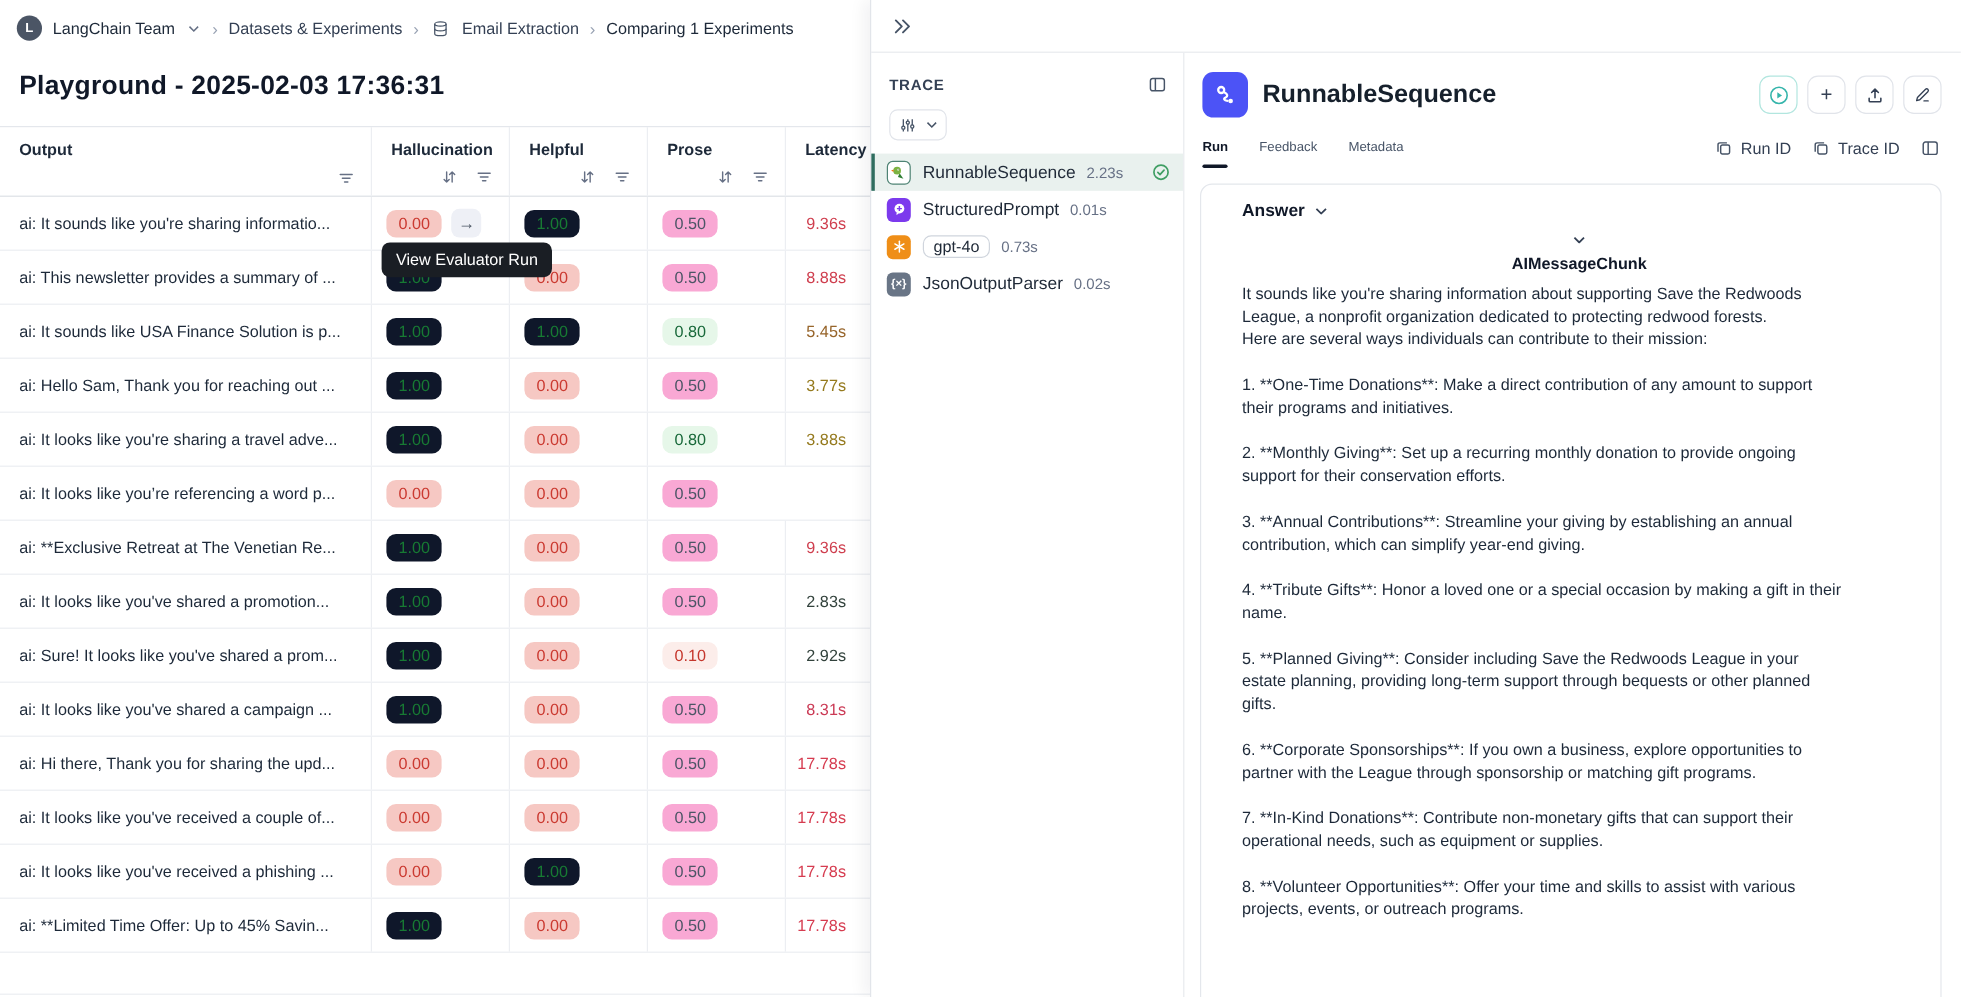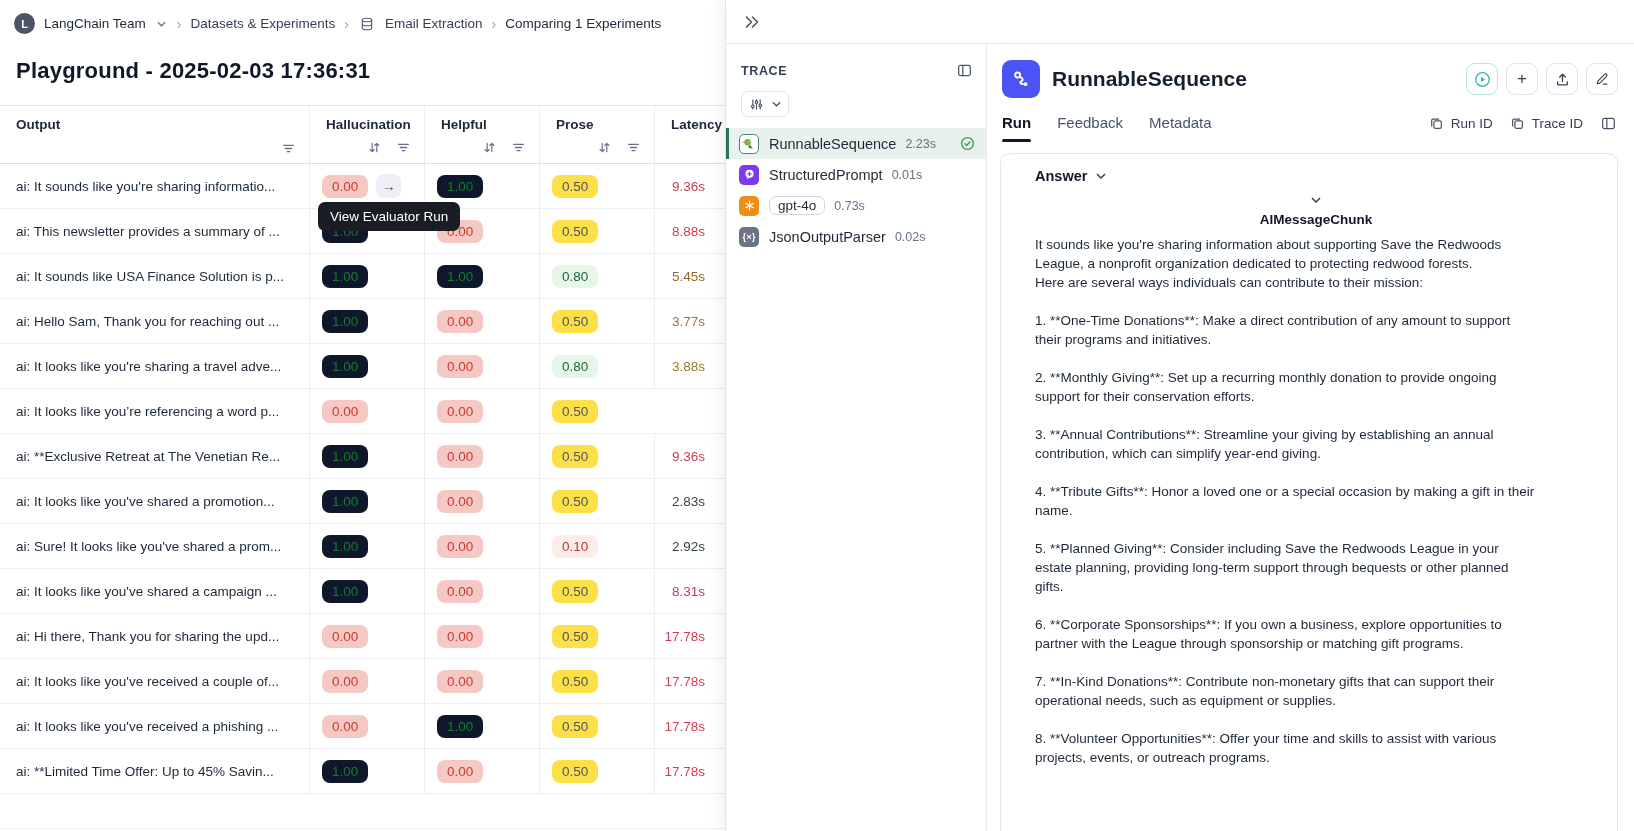--- a/index.html
+++ b/index.html
@@ -22,21 +22,21 @@
   .th:last-child { border-right:none; }
   .th-icons { position:absolute; right:12px; bottom:8px; display:flex; gap:12px; align-items:center; }
   .tbody .tr { display:grid; grid-template-columns:310px 115px 115px 115px 1fr; height:45px; border-bottom:1px solid #eceef2; }
   .tr .td { display:flex; align-items:center; border-right:1px solid #eceef2; padding-left:12px; overflow:hidden; }
   .tr .td:last-child { border-right:none; }
   .td.out { padding-left:16px; padding-right:8px; font-size:13.5px; white-space:nowrap; }
   .td.lat { justify-content:flex-end; padding-right:75px; font-size:13.5px; }
   .chip { display:inline-block; padding:4px 10px; border-radius:8px; font-size:13.5px; font-weight:500; }
   .tone-green      { background:#0f172a; color:#177a33; }
   .tone-red        { background:#f6c8c3; color:#cb3a31; }
-  .tone-gray       { background:#fde047; color:#4d5566; }
+  .tone-gray       { background:#f9a8d4; color:#4d5566; }
   .tone-lightgreen { background:#e6f7e9; color:#19693a; }
   .tone-lightred   { background:#fcedea; color:#c5362c; }
   .arrow-btn { margin-left:8px; width:25px; height:24px; border:none; border-radius:7px; background:#eef0f6; color:#4b5563; font-size:14px; line-height:1; cursor:pointer; display:inline-flex; align-items:center; justify-content:center; }
   .tr-partial { height:35px; border-bottom:1px solid #eceef2; }
 
   .tooltip { position:absolute; left:318px; top:202px; z-index:30; background:#1a1e24; color:#fff; font-size:13.5px; padding:7px 12px; border-radius:7px; white-space:nowrap; }
 
   
   .right-pane { position:absolute; left:725px; top:0; width:909px; height:831px; background:#fff; border-left:1px solid #e2e5ea; box-shadow:-6px 0 12px rgba(16,24,40,.05); }
   .right-top { height:44px; border-bottom:1px solid #e8eaee; display:flex; align-items:center; padding-left:16px; }
@@ -61,21 +61,21 @@
 
   .detail-col { position:absolute; left:260px; top:44px; right:0; bottom:0; border-left:1px solid #e8eaee; overflow:hidden; }
   .detail-head { display:flex; align-items:center; padding:16px 16px 0 15px; }
   .seq-icon { width:38px; height:38px; border-radius:9px; background:#4c53f6; display:flex; align-items:center; justify-content:center; flex:0 0 auto; }
   .detail-title { margin-left:12px; font-size:21px; font-weight:600; color:#16202c; }
   .head-actions { margin-left:auto; display:flex; gap:8px; }
   .sq-btn { width:32px; height:32px; border:1px solid #e1e4ea; border-radius:9px; background:#fff; cursor:pointer; display:inline-flex; align-items:center; justify-content:center; font-size:17px; color:#344054; }
   .sq-btn.play { border-color:#b2e6df; }
 
   .tabs-row { display:flex; align-items:center; margin-top:16px; padding:0 16px 0 15px; }
-  .tab { position:relative; margin-right:26px; font-size:15px; color:#475467; padding-bottom:11px; cursor:pointer; }
+  .tab { position:relative; margin-right:26px; font-size:11px; color:#475467; padding-bottom:11px; cursor:pointer; }
   .tab.active { color:#101828; font-weight:600; }
   .tab.active::after { content:""; position:absolute; left:0; right:0; bottom:0; height:3px; border-radius:2px; background:#101828; }
   .tabs-right { margin-left:auto; display:flex; align-items:center; gap:16px; padding-bottom:9px; }
   .id-btn { display:inline-flex; align-items:center; gap:6px; background:none; border:none; font-size:13.5px; color:#344054; cursor:pointer; font-family:inherit; }
 
   .input-head { display:flex; align-items:center; gap:7px; margin:18px 0 0 15px; font-size:15.5px; font-weight:600; color:#101828; cursor:pointer; }
   .io-card { margin:11px 16px 0 13px; border:1px solid #e4e7ec; border-radius:10px; padding:14px 0 20px; height:720px; }
   .answer-row { display:flex; align-items:center; gap:7px; margin-left:34px; font-size:14.5px; font-weight:600; color:#101828; cursor:pointer; }
   .chunk-row { display:flex; align-items:center; gap:7px; margin:11px 0 0 14px; cursor:pointer;flex-direction:column; }
   .chunk-label { font-size:13.5px; font-weight:bold; color:#101828; }

